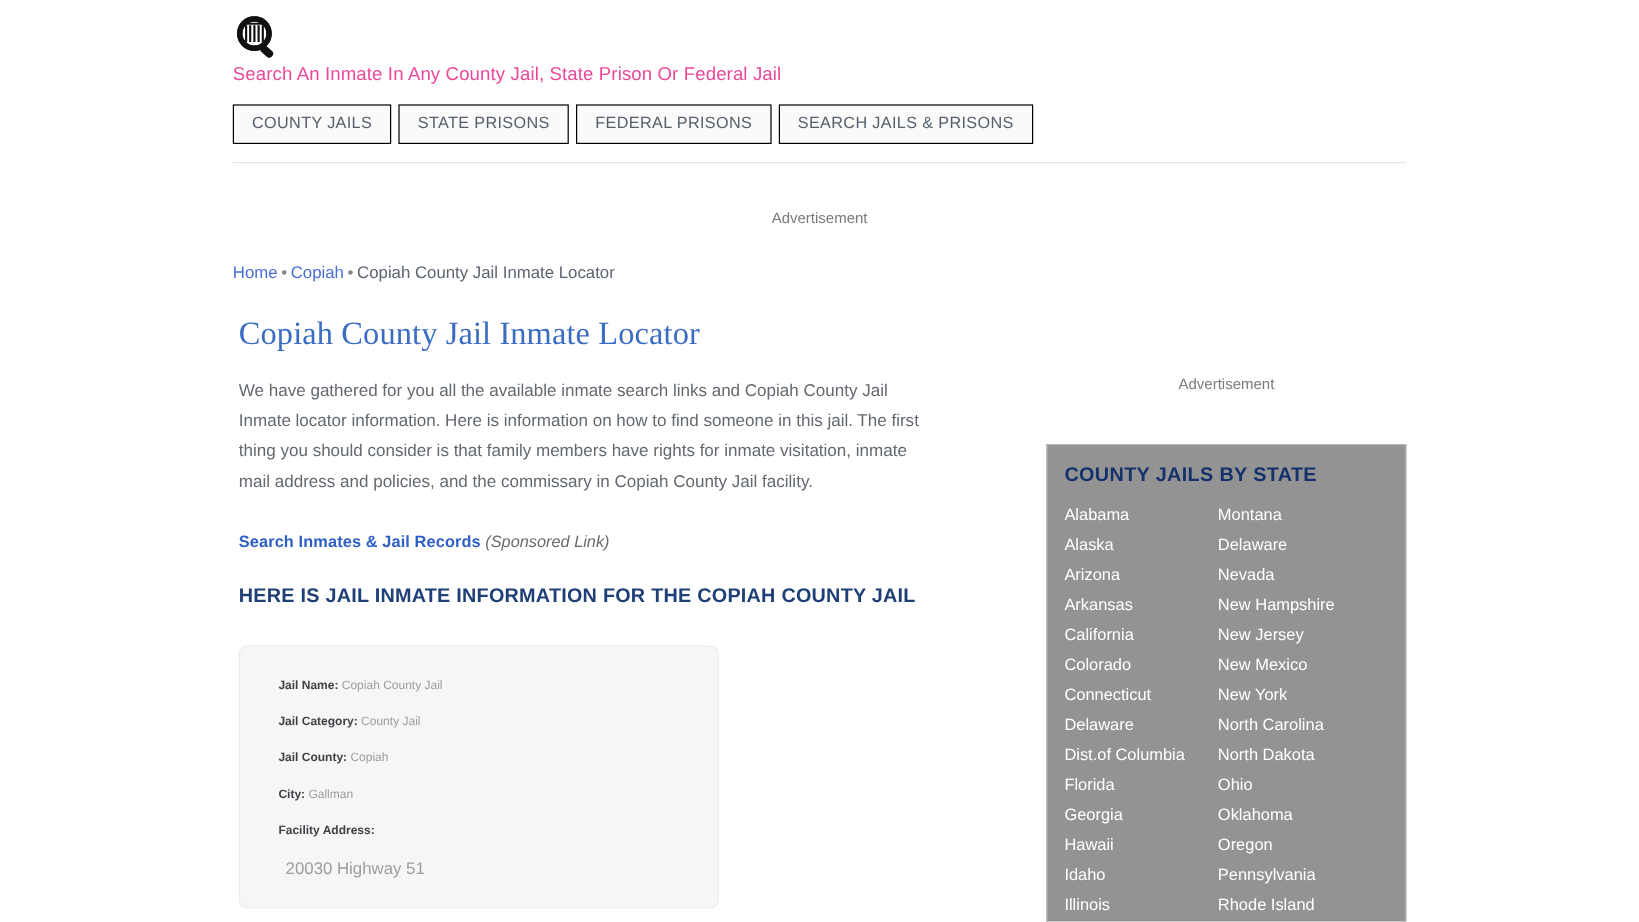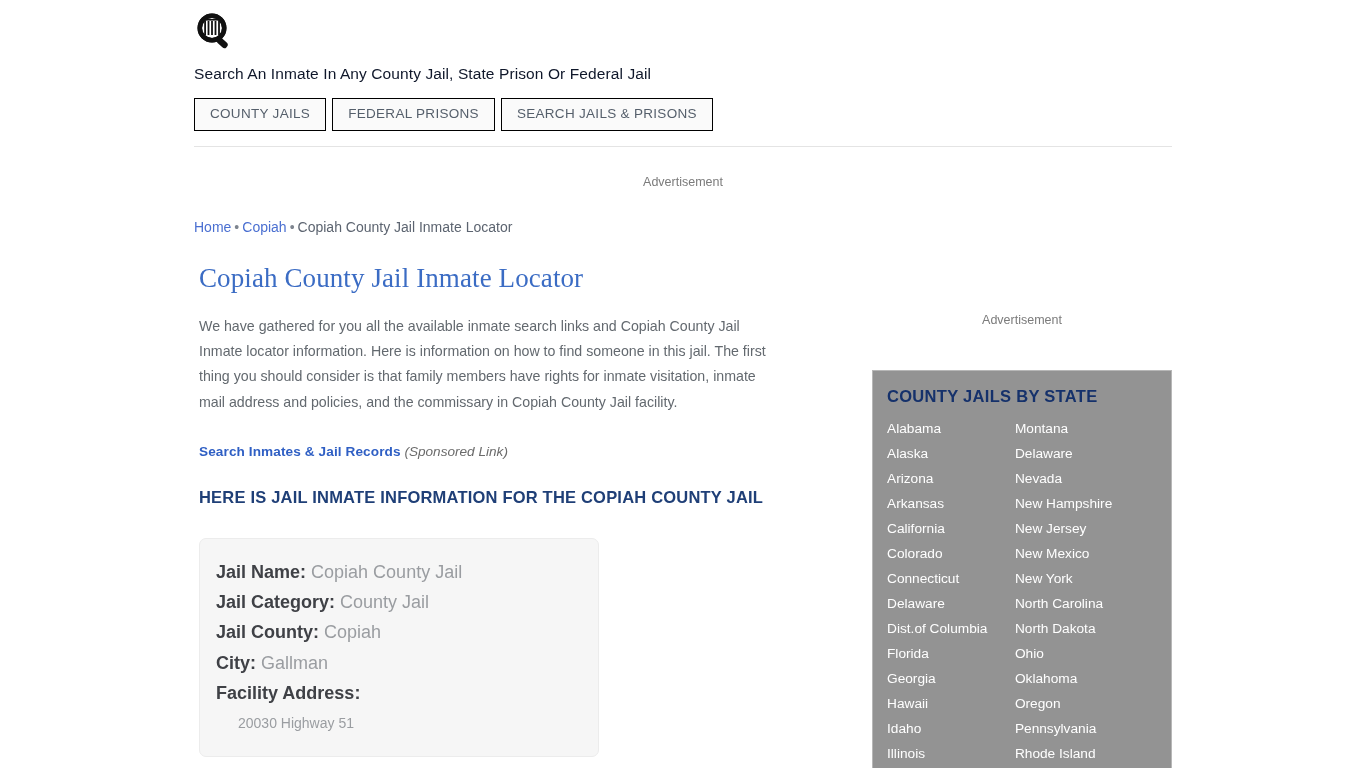--- a/index.html
+++ b/index.html
@@ -46,22 +46,22 @@
     letter-spacing: -0.5px;
     color: #ffffff;
     -webkit-text-stroke: 2.6px #111111;
     paint-order: stroke fill;
     text-shadow: 2px 2px 0 rgba(0,0,0,0.35);
     line-height: 42px;
     white-space: nowrap;
   }
   .tagline {
     font-size: 15.5px;
-    color: #0f172a;
-    margin-top: 11px;
+    color: #ec4899;
+    margin-top: 0;
     letter-spacing: 0.1px;
     white-space: nowrap;
   }
 
   .nav {
     margin-top: 15px;
     display: flex;
     gap: 6px;
   }
   .nav-btn {
@@ -164,24 +164,25 @@
 
   .info-box {
     margin-top: 28px;
     width: 400px;
     background: #f6f6f6;
     border: 1px solid #ececec;
     border-radius: 7px;
     padding: 18px 0 18px 16px;
   }
   .info-row {
-    font-size: 18px;
+    font-size: 10px;
     line-height: 30.2px;
     color: #9a9da1;
     white-space: nowrap;
+    margin-left: 16px;
   }
   .info-row .k {
     font-weight: bold;
     color: #3f4146;
   }
   .info-sub {
     font-size: 14px;
     line-height: 30.2px;
     color: #9a9da1;
     padding-left: 22px;
@@ -256,20 +257,21 @@
           <circle cx="18" cy="17" r="12.2" fill="none" stroke="#111111" stroke-width="4.5"></circle>
           <rect x="26" y="25.5" width="12" height="6.5" rx="3" fill="#111111" transform="rotate(42 26 25.5)"></rect>
         </svg>
       </span>
     </div>
 
     <div class="tagline">Search An Inmate In Any County Jail, State Prison Or Federal Jail</div>
 
     <div class="nav">
       <div class="nav-btn">COUNTY JAILS</div>
+      <div class="nav-btn">STATE PRISONS</div>
       <div class="nav-btn">FEDERAL PRISONS</div>
       <div class="nav-btn">SEARCH JAILS &amp; PRISONS</div>
     </div>
 
     <div class="header-rule"></div>
 
     <div class="ad-label-top">Advertisement</div>
   </div>
 
   <div class="breadcrumb">

